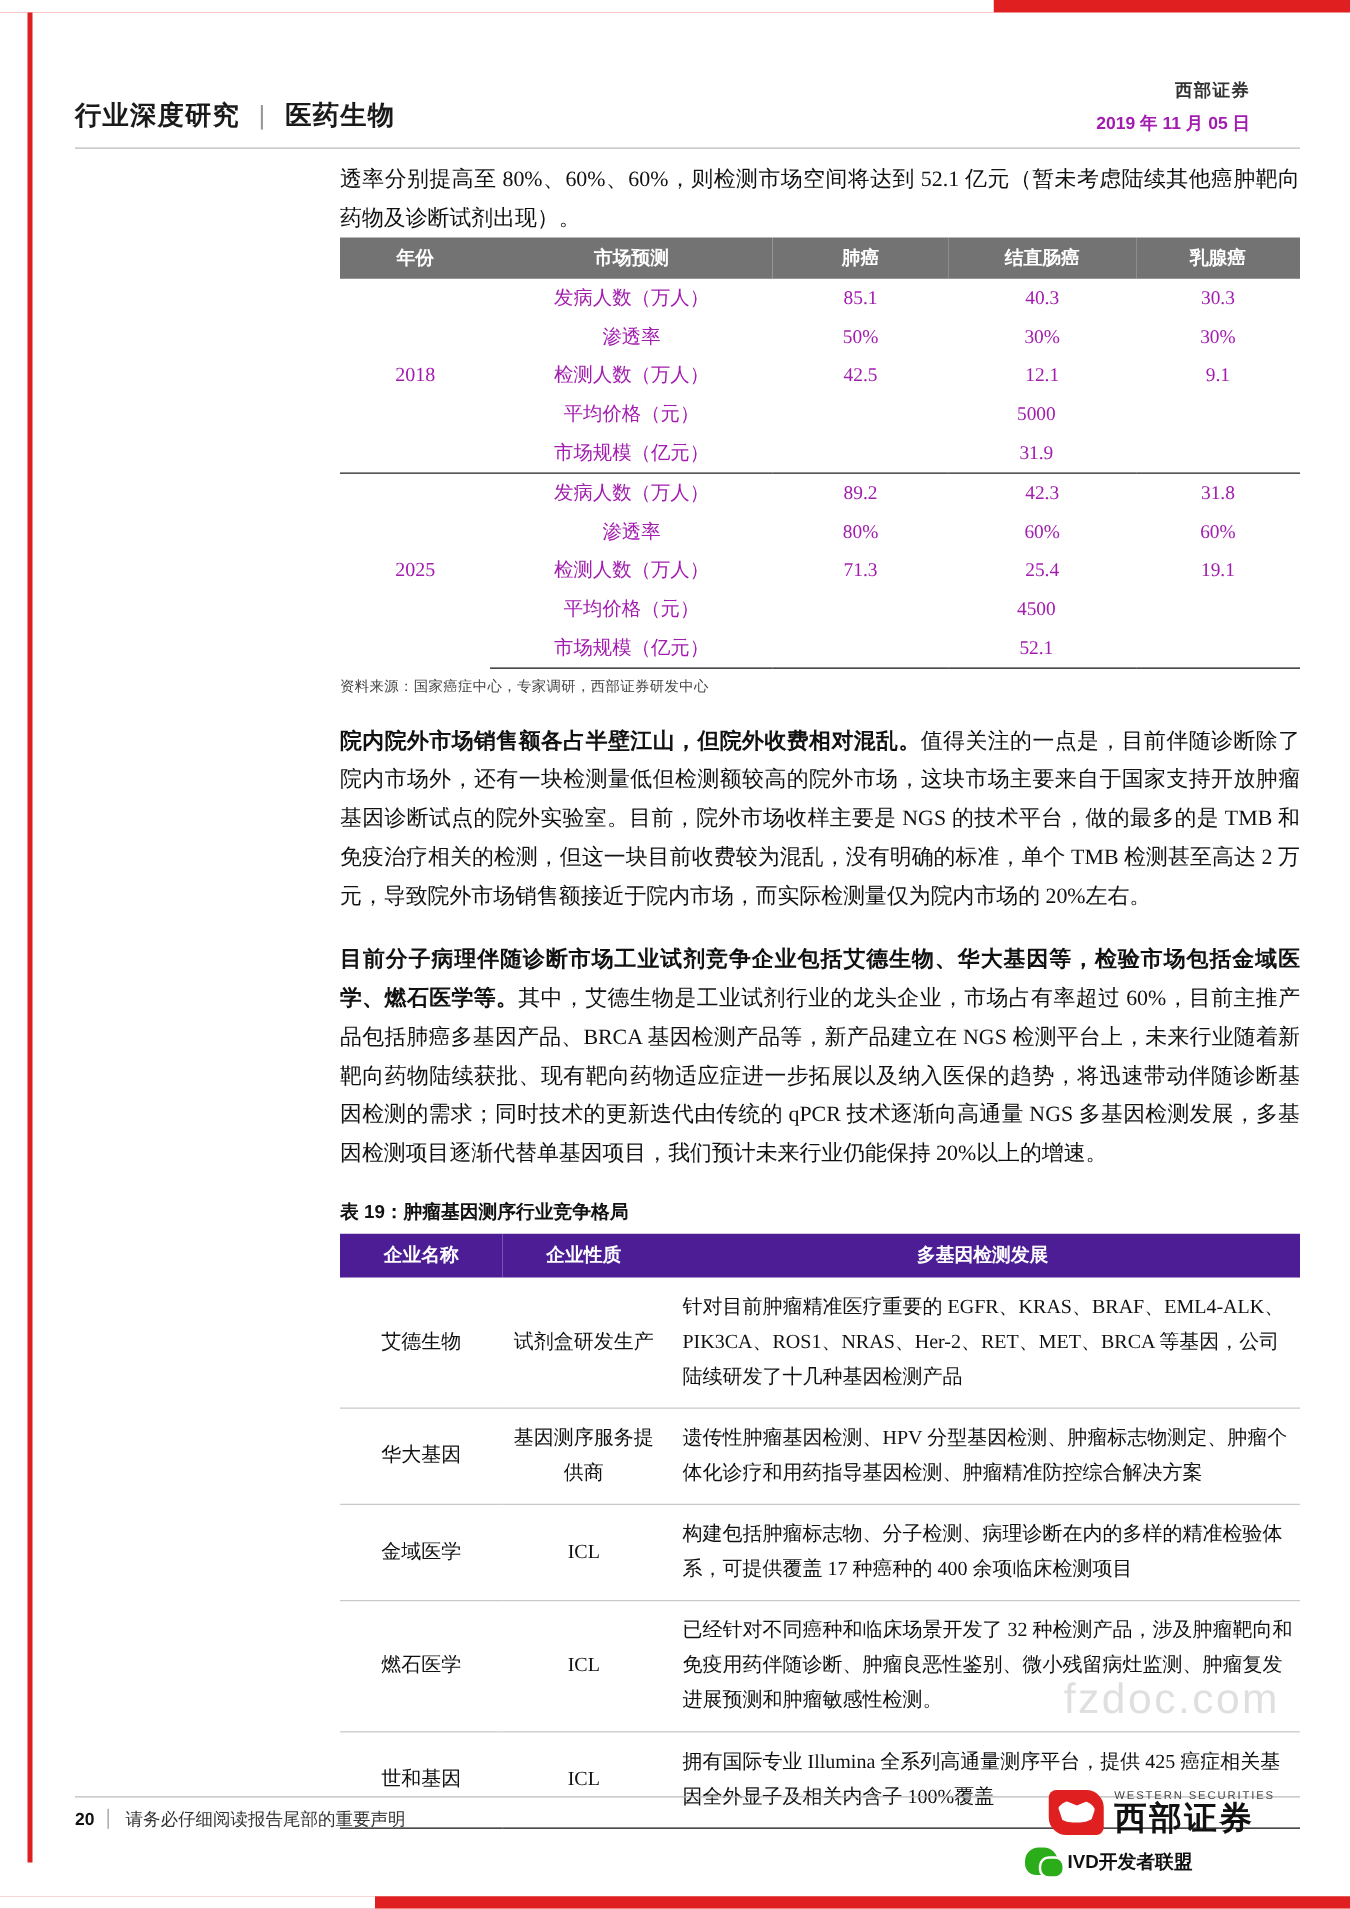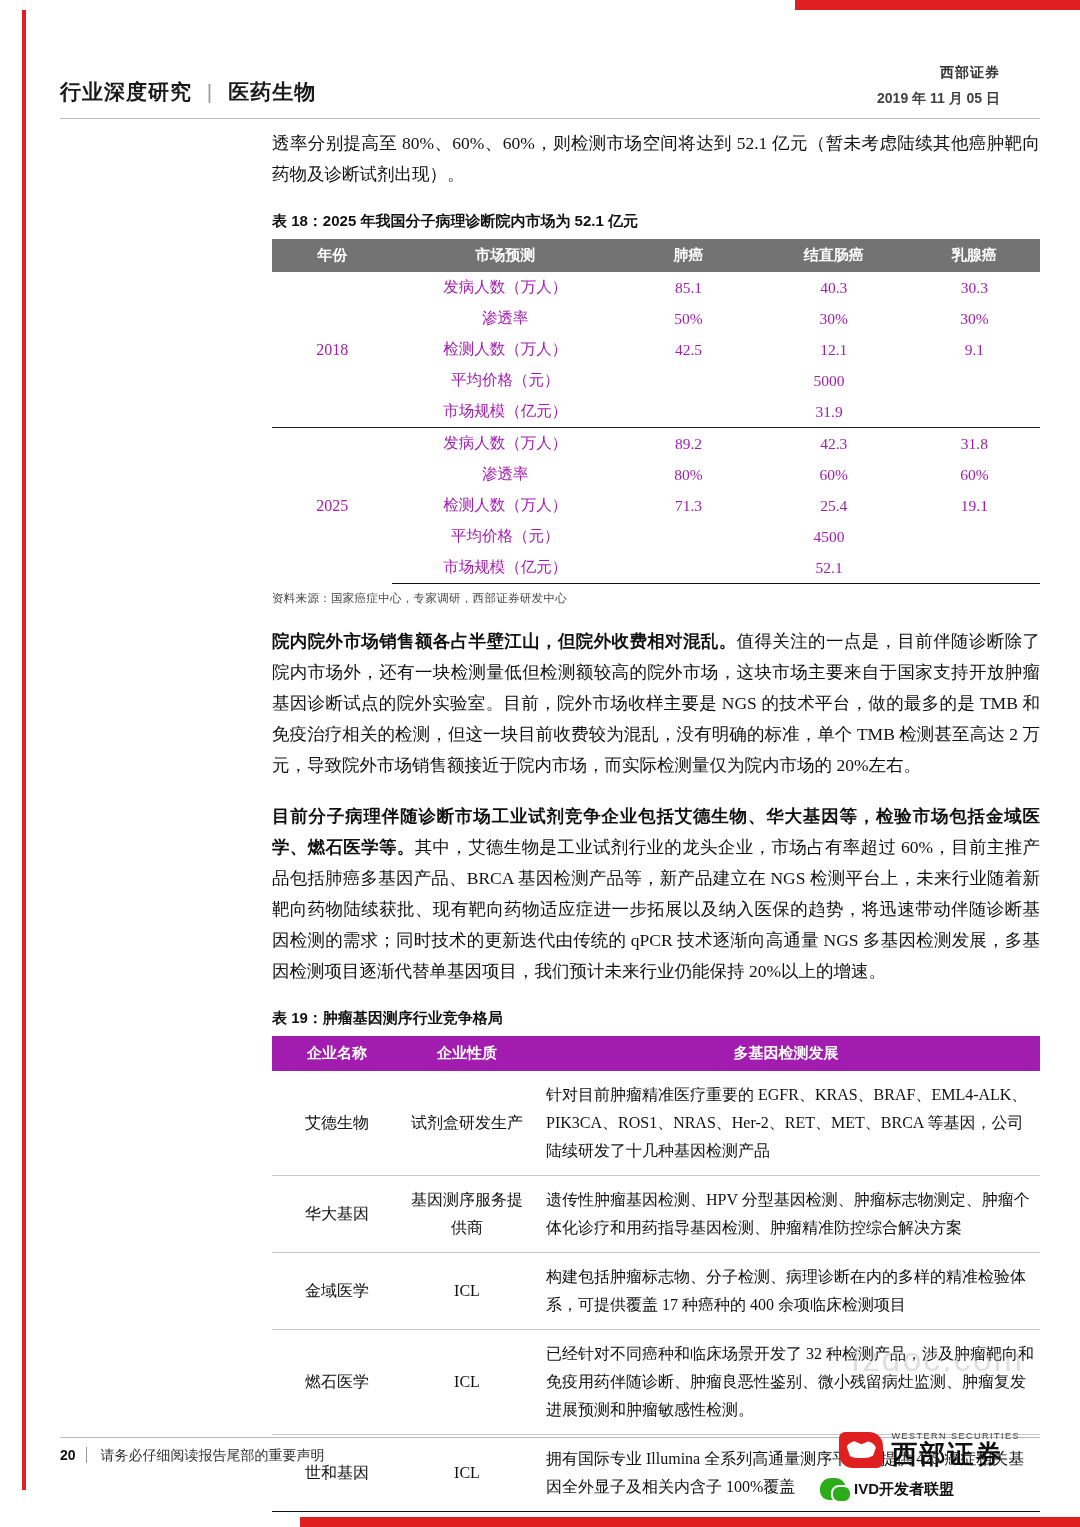--- a/index.html
+++ b/index.html
@@ -76,21 +76,21 @@
   }
   .header-right .company {
     font-size: 14px;
     font-weight: bold;
     color: #333;
     letter-spacing: 1px;
   }
   .header-right .date {
     font-size: 14px;
     font-weight: bold;
-    color: #404040;
+    color: #a21caf;
     margin-top: 8px;
   }
   .header-line {
     position: absolute;
     left: 60px;
     right: 40px;
     top: 118px;
     height: 1px;
     background: #bbb;
   }
@@ -156,21 +156,21 @@
     color: #444;
     margin-top: 7px;
     letter-spacing: 0.3px;
   }
   
   table.t19 {
     border-collapse: collapse;
     width: 768px;
   }
   table.t19 thead th {
-    background: #a21caf;
+    background: #4c1d95;
     color: #fff;
     font-family: "Liberation Sans", sans-serif;
     font-weight: bold;
     font-size: 15px;
     padding: 8px 4px;
     text-align: center;
   }
   table.t19 td {
     border-bottom: 1px solid #c9c9c9;
     padding: 10px 6px;
@@ -318,21 +318,20 @@
       <div class="company">西部证券</div>
       <div class="date">2019 年 11 月 05 日</div>
     </div>
   </div>
   <div class="header-line"></div>
 
   <div class="content">
 
     <p class="body-text">透率分别提高至 80%、60%、60%，则检测市场空间将达到 52.1 亿元（暂未考虑陆续其他癌肿靶向药物及诊断试剂出现）。</p>
 
-    <div class="table-caption">表 18：2025 年我国分子病理诊断院内市场为 52.1 亿元</div>
 
     <table class="dt t18">
       <thead>
         <tr>
           <th style="width:118px">年份</th>
           <th style="width:230px">市场预测</th>
           <th style="width:140px">肺癌</th>
           <th style="width:150px">结直肠癌</th>
           <th style="width:130px">乳腺癌</th>
         </tr>

